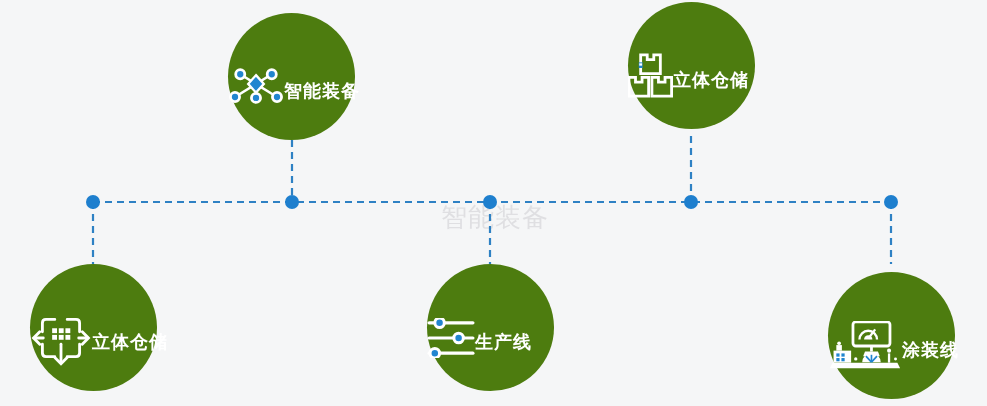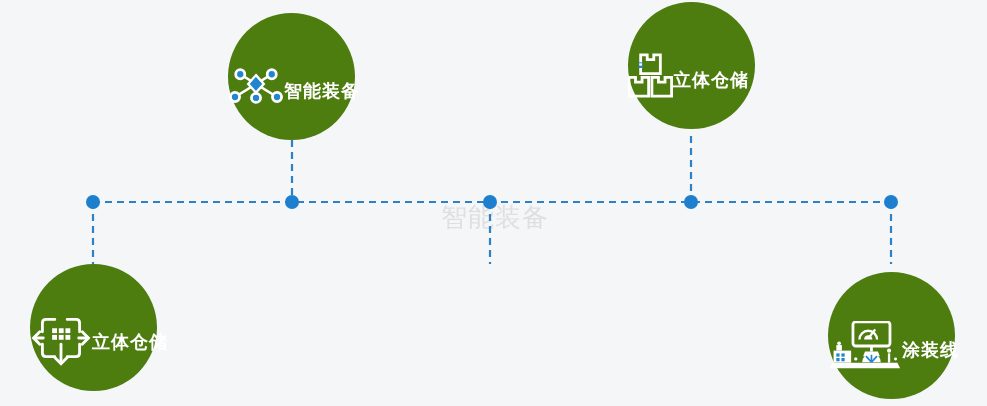--- a/index.html
+++ b/index.html
@@ -137,20 +137,37 @@
           <rect x="40" y="24" width="5.5" height="5.5"></rect>
           <rect x="25" y="31.5" width="5.5" height="5.5"></rect>
           <rect x="32.5" y="31.5" width="5.5" height="5.5"></rect>
           <rect x="40" y="31.5" width="5.5" height="5.5"></rect>
         </g>
       </svg>
     </div>
     <div class="node-label">立体仓储</div>
   </div>
 
+  <div class="node n-production">
+    <div class="icon-box">
+      <svg viewBox="0 0 50 42" width="48" height="40">
+        <g stroke="#ffffff" stroke-width="3.4" fill="none" stroke-linecap="round">
+          <line x1="2" y1="5" x2="48" y2="5"></line>
+          <line x1="2" y1="21" x2="48" y2="21"></line>
+          <line x1="2" y1="37" x2="48" y2="37"></line>
+        </g>
+        <g fill="#2185d0" stroke="#ffffff" stroke-width="3.2">
+          <circle cx="13" cy="5" r="5"></circle>
+          <circle cx="33" cy="21" r="5"></circle>
+          <circle cx="8" cy="37" r="5"></circle>
+        </g>
+      </svg>
+    </div>
+    <div class="node-label">生产线</div>
+  </div>
 
   <div class="node n-coating">
     <div class="icon-box">
       <svg viewBox="0 0 80 54" width="74" height="50">
         <rect x="27" y="1" width="40" height="26" rx="3" fill="none" stroke="#ffffff" stroke-width="3"></rect>
         <path d="M34,20 A9.5,9.5 0 0 1 53,20" fill="none" stroke="#ffffff" stroke-width="2.5"></path>
         <path d="M39,20 A4.5,4.5 0 0 1 48,20 Z" fill="#ffffff"></path>
         <line x1="43.5" y1="19" x2="51" y2="9" stroke="#ffffff" stroke-width="2.5"></line>
         <line x1="47" y1="27" x2="47" y2="33" stroke="#ffffff" stroke-width="3"></line>
         <polygon points="40,33 54,33 56,38 38,38" fill="#ffffff"></polygon>

